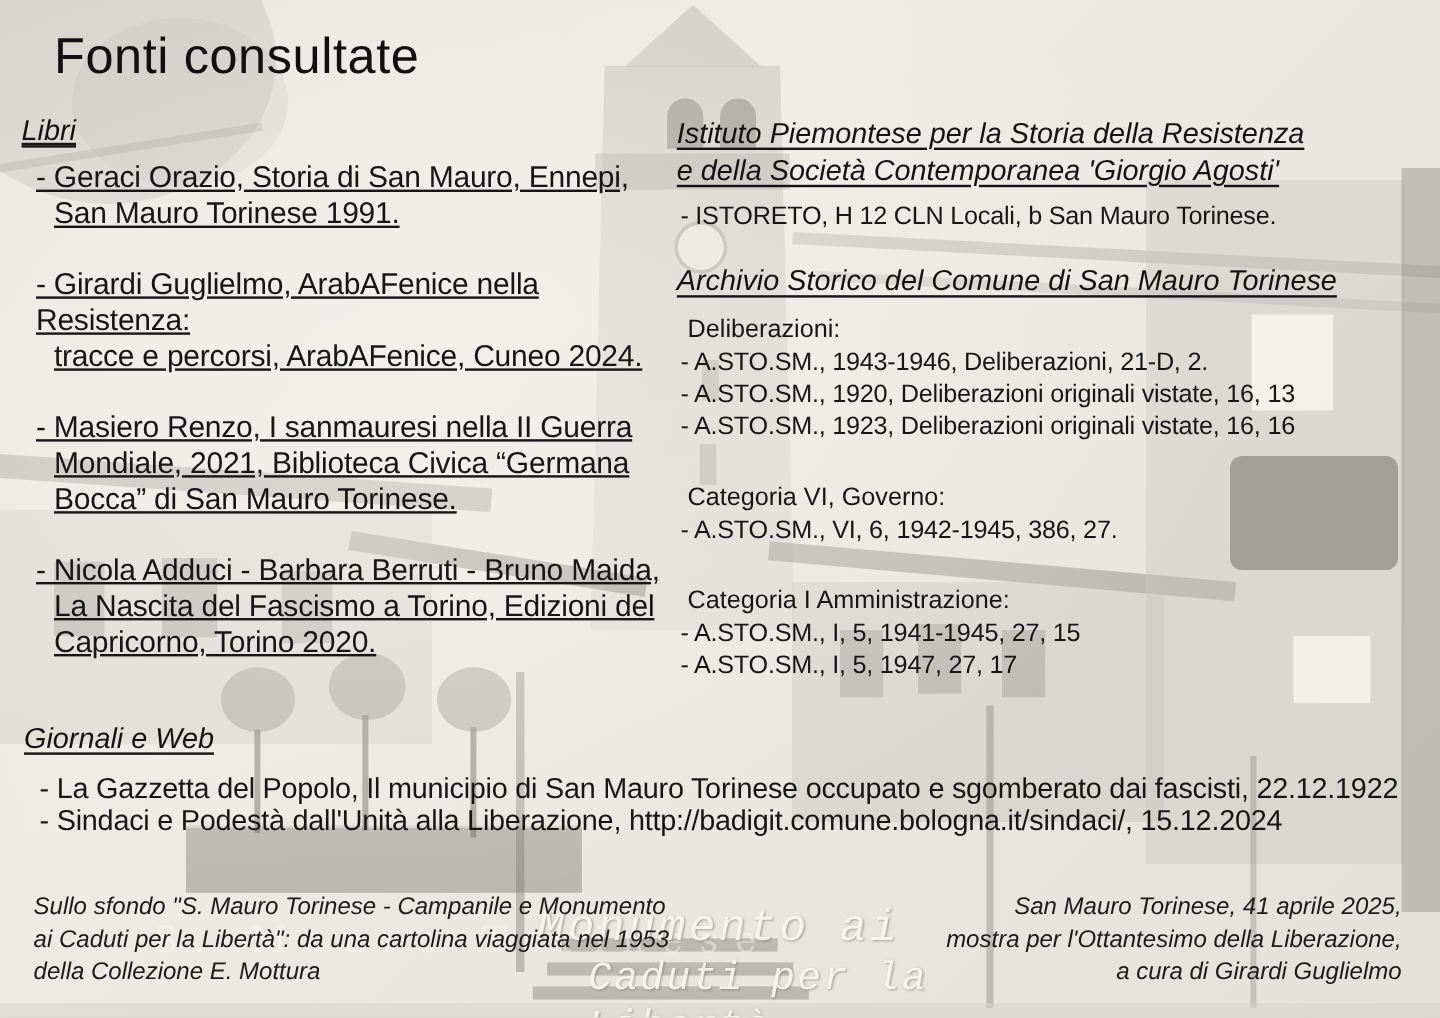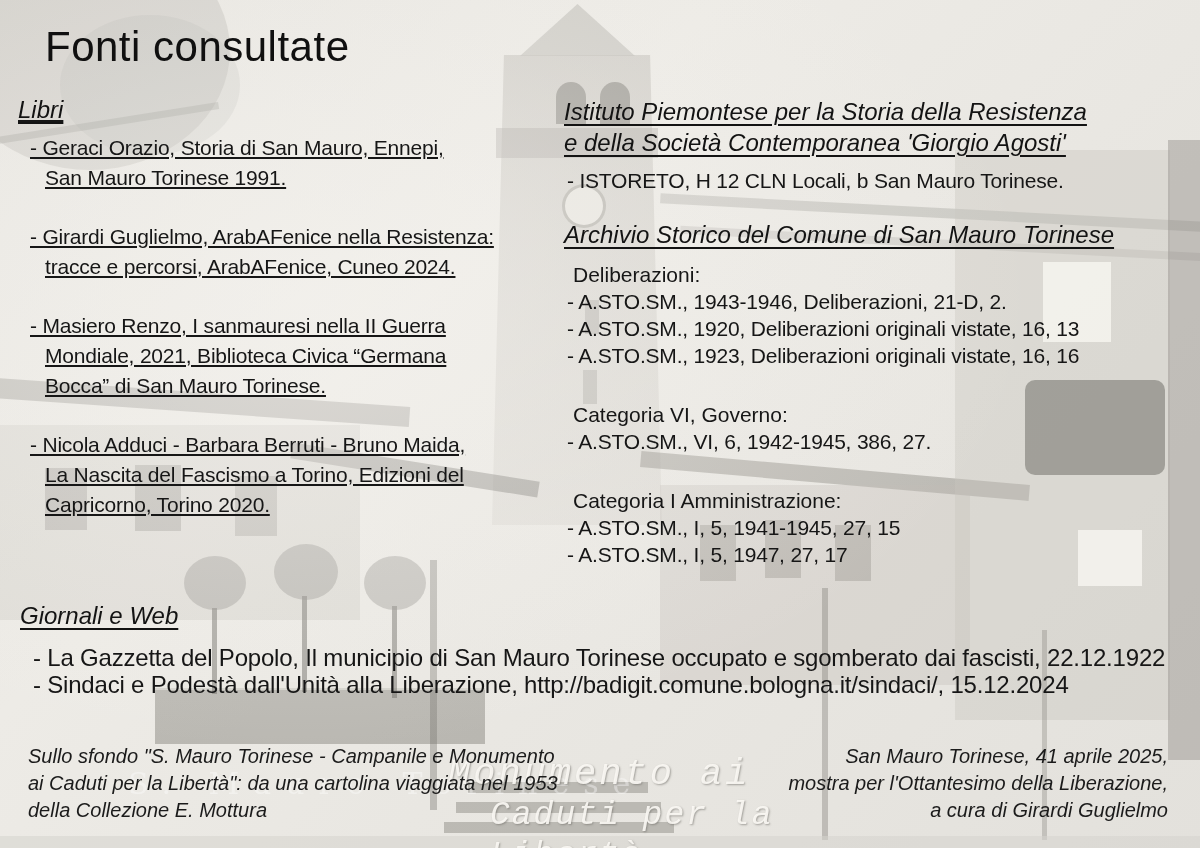--- a/index.html
+++ b/index.html
@@ -71,21 +71,21 @@
   .script-line1{font-size:37px;line-height:44px;letter-spacing:3px;}
   .script-line2{font-size:33px;line-height:40px;letter-spacing:2px;margin-left:42px;}
   
   .content{position:absolute;inset:0;z-index:2;}
   .title{position:absolute;left:45px;top:24px;font-size:42px;line-height:46px;letter-spacing:.5px;color:#101010;}
   .sec-heading{font-style:italic;text-decoration:underline;text-underline-offset:4px;
     text-decoration-thickness:1.5px;font-size:24px;line-height:29px;color:#131313;}
   .col-left{position:absolute;left:18px;top:95px;width:540px;text-decoration:underline;}
   .books{margin-top:9px;}
   .book{margin-bottom:29px;margin-left:12px;}
-  .book .line{font-size:21px;line-height:30px;letter-spacing:-.2px;}
+  .book .line{font-size:25px;line-height:30px;letter-spacing:-.2px;}
   .book .cont{margin-left:15px;}
   .news{position:absolute;left:20px;top:601px;width:1165px;}
   .news-items{margin-top:14px;margin-left:13px;}
   .news-items .line{font-size:24px;line-height:27px;letter-spacing:-.2px;}
   .col-right{position:absolute;left:564px;top:96px;width:640px;}
   .heading2{font-size:24px;line-height:31px;}
   .rc-item{font-size:21px;line-height:27px;margin-left:3px;letter-spacing:-.2px;}
   .rc-istituto-item{margin-top:9px;}
   .rc-arch-heading{margin-top:25px;}
   .rc-group{margin-top:11px;}

